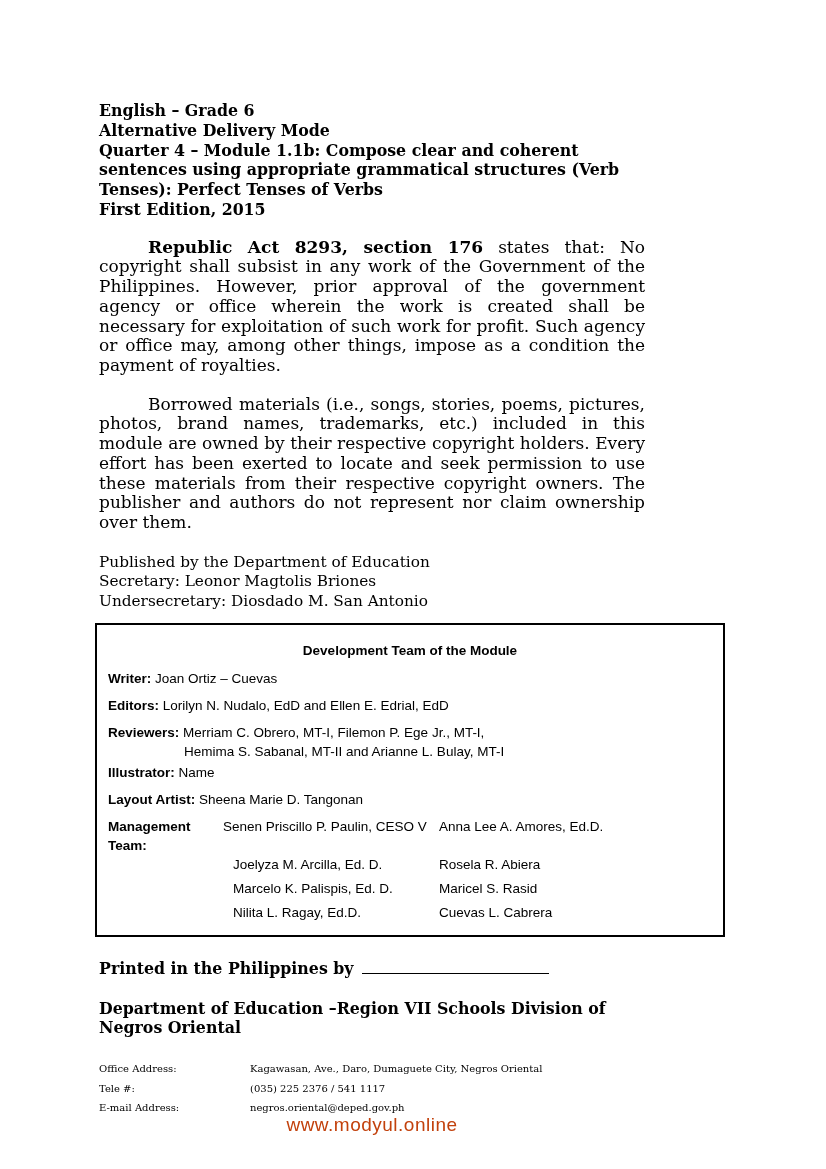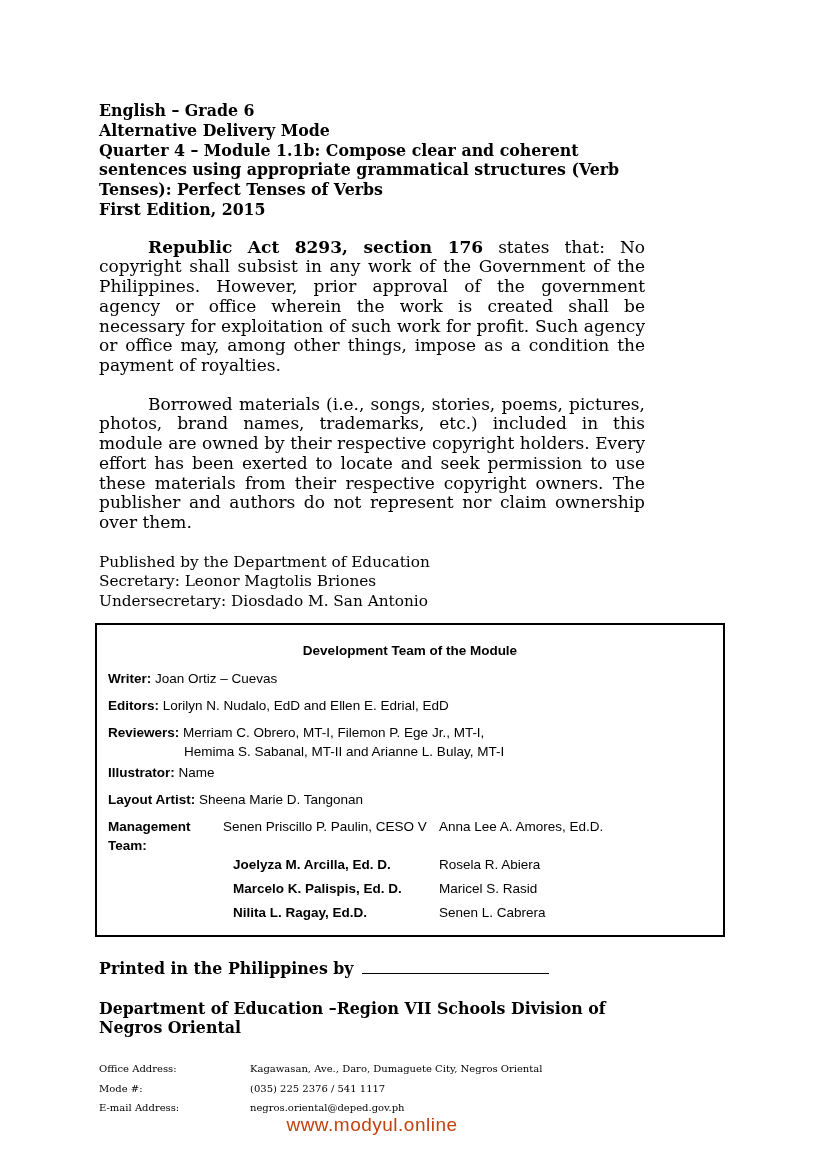--- a/index.html
+++ b/index.html
@@ -41,21 +41,21 @@
   .dev-title { font-weight:bold; text-align:center; margin-bottom:9px; }
   .entry { margin-top:8px; }
   .entry .lbl { font-weight:bold; }
   .rev-line2 { padding-left:76px; }
   .entry-tight { margin-top:2px; }
 
   .m-row { display:flex; }
   .m-row.gap { margin-top:5px; }
   .m-lbl { width:115px; flex:0 0 115px; font-weight:bold; }
   .m-c1 { width:216px; flex:0 0 216px; }
-  .m-c1.ind { padding-left:10px;font-weight:bold; }
+  .m-c1.ind { padding-left:10px; }
   .m-c2 { flex:1; }
 
   
   .printed-line { margin-top:22px; font-weight:bold; font-size:15.8px; line-height:19.8px; }
   .blank-underline {
     display:inline-block;
     width:187px; height:13px;
     border-bottom:1.6px solid #000;
     margin-left:8px;
   }
@@ -142,38 +142,38 @@
           <span class="m-c2">Rosela R. Abiera</span>
         </div>
         <div class="m-row gap">
           <span class="m-lbl"></span>
           <span class="m-c1 ind">Marcelo K. Palispis, Ed. D.</span>
           <span class="m-c2">Maricel S. Rasid</span>
         </div>
         <div class="m-row gap">
           <span class="m-lbl"></span>
           <span class="m-c1 ind">Nilita L. Ragay, Ed.D.</span>
-          <span class="m-c2">Senen L. Cabrera</span>
+          <span class="m-c2">Cuevas L. Cabrera</span>
         </div>
       </div>
     </div>
 
     <div class="printed-line">
       <span>Printed in the Philippines by</span><span class="blank-underline"></span>
     </div>
 
     <div class="division">Department of Education –Region VII Schools Division of Negros Oriental</div>
 
     <div class="contact">
       <div class="c-row">
         <span class="c-label">Office Address:</span>
         <span class="c-value">Kagawasan, Ave., Daro, Dumaguete City, Negros Oriental</span>
       </div>
       <div class="c-row">
-        <span class="c-label">Mode #:</span>
+        <span class="c-label">Tele #:</span>
         <span class="c-value">(035) 225 2376 / 541 1117</span>
       </div>
       <div class="c-row">
         <span class="c-label">E-mail Address:</span>
         <span class="c-value">negros.oriental@deped.gov.ph</span>
       </div>
     </div>
 
   </div>
 

